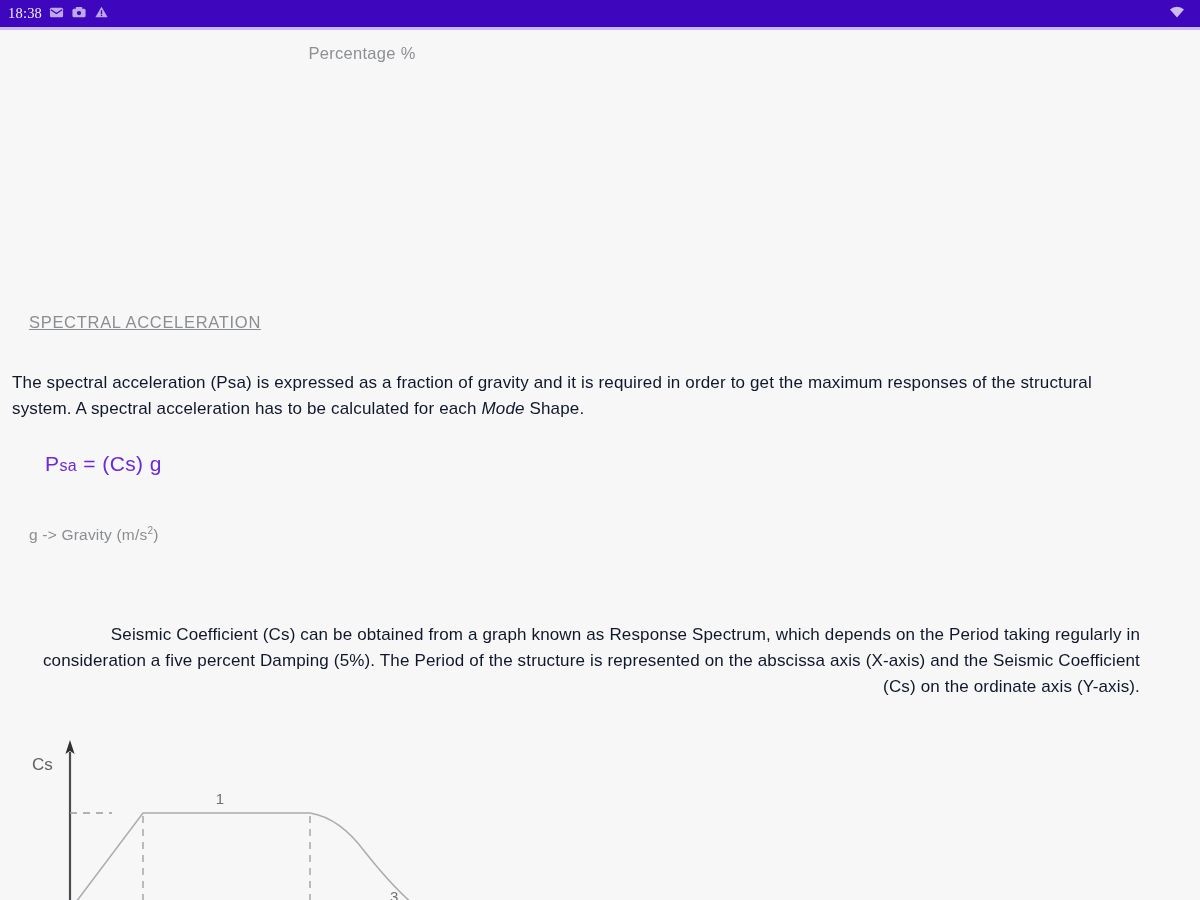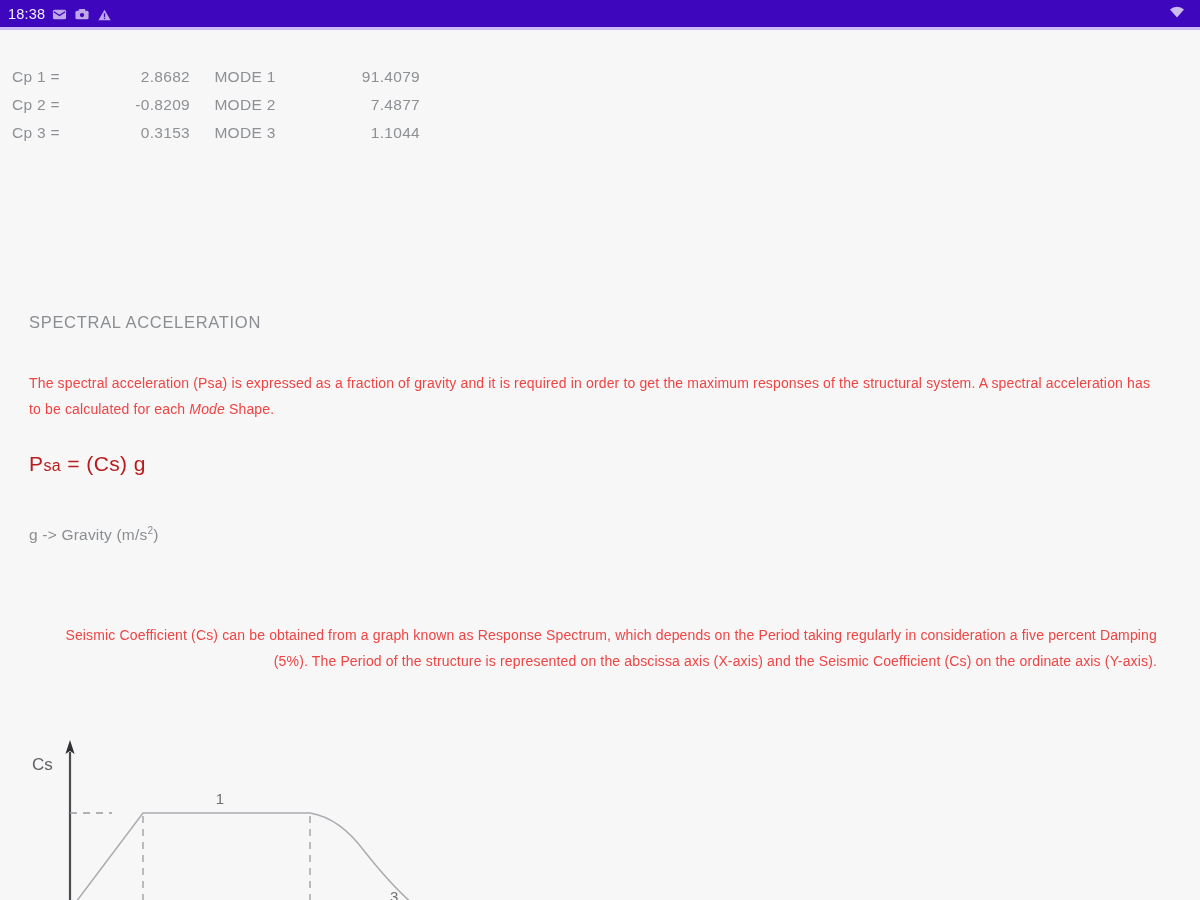--- a/index.html
+++ b/index.html
@@ -12,21 +12,21 @@
 
   
   #status-bar {
     position: absolute; top: 0; left: 0;
     width: 1200px; height: 27px;
     background: #3e06bd;
     display: flex; align-items: center;
     padding: 0 8px;
     color: #ffffff;
   }
-  #status-bar-left { display: flex; align-items: flex-end; gap: 7px; }
+  #status-bar-left { display: flex; align-items: flex-start; gap: 7px; font-family: Liberation Serif, serif; }
   #status-bar-right {
     margin-left: auto;
     display: flex; align-items: center; gap: 7px; flex-direction: column;
   }
   .sb-clock { font-size: 14.5px; letter-spacing: .2px; color: #f2eefc; }
   .sb-pct  { font-size: 14.5px; color: #f2eefc; letter-spacing: .2px; }
   .sb-ico { display: inline-flex; align-items: center; justify-content: center; opacity: .92; }
   .sb-ico svg { display: block; }
   #status-underline {
     position: absolute; top: 27px; left: 0;
@@ -72,37 +72,38 @@
     font-size: 15.5px;
     color: #8d9094;
     letter-spacing: .3px;
   }
 
   
   #section-heading {
     position: absolute; top: 283px; left: 29px;
     font-size: 16.5px; color: #8a8d91;
     letter-spacing: .7px;
+    text-decoration: underline;
   }
   .para {
-    position: absolute; left: 29px;
+    position: absolute; left: 12px;
     width: 1128px;
-    font-size: 14px;
+    font-size: 17px;
     line-height: 26px;
-    color: #ef4444;
+    color: #0f172a;
     letter-spacing: .15px;
   }
   #para-1 { top: 340px; }
   #para-2 { top: 592px; text-align: right; }
   .em { font-style: italic; }
 
   #formula {
-    position: absolute; top: 422px; left: 29px;
+    position: absolute; top: 422px; left: 45px;
     font-size: 21px;
-    color: #b91c1c;
+    color: #6d28d9;
     letter-spacing: .4px;
   }
   #formula .sub { font-size: 16px; }
 
   #defs {
     position: absolute; top: 487px; left: 29px;
     font-size: 15.5px;
     line-height: 27px;
     color: #8a8d91;
     letter-spacing: .2px;
@@ -178,37 +179,22 @@
           <rect x="2.9" y="5.4" width="6.2" height="7.8" fill="#d8cbf3"></rect>
         </svg>
     </span>
   </div>
 </div>
 <div id="status-underline"></div>
 
 <div id="page">
 
   <div id="results-table">
-
-    <div class="res-grid">
-      <div class="c-label">Cp 1 =</div>
-      <div class="c-val">2.8682</div>
-      <div class="c-mode">MODE 1</div>
-      <div class="c-pct">91.4079</div>
-
-      <div class="c-label">Cp 2 =</div>
-      <div class="c-val">-0.8209</div>
-      <div class="c-mode">MODE 2</div>
-      <div class="c-pct">7.4877</div>
-
-      <div class="c-label">Cp 3 =</div>
-      <div class="c-val">0.3153</div>
-      <div class="c-mode">MODE 3</div>
-      <div class="c-pct">1.1044</div>
-    </div>
+    <div id="percentage-header">Percentage %</div>
+
 
   </div>
 
   <div id="section-heading">SPECTRAL ACCELERATION</div>
 
   <div class="para" id="para-1">
     <span>The spectral acceleration (Psa) is expressed as a fraction of gravity and it is required in order to get the maximum responses of the structural system. A spectral acceleration has to be calculated for each </span><span class="em">Mode</span><span> Shape.</span>
   </div>
 
   <div id="formula">

